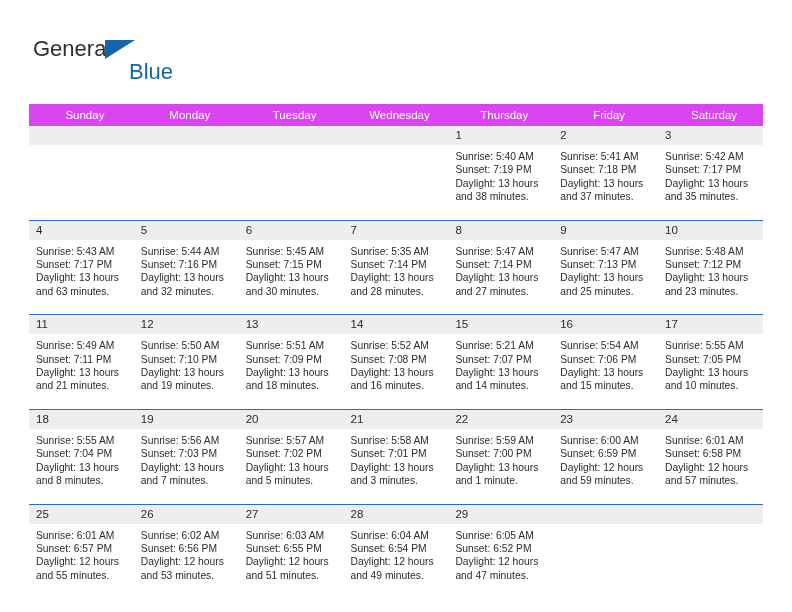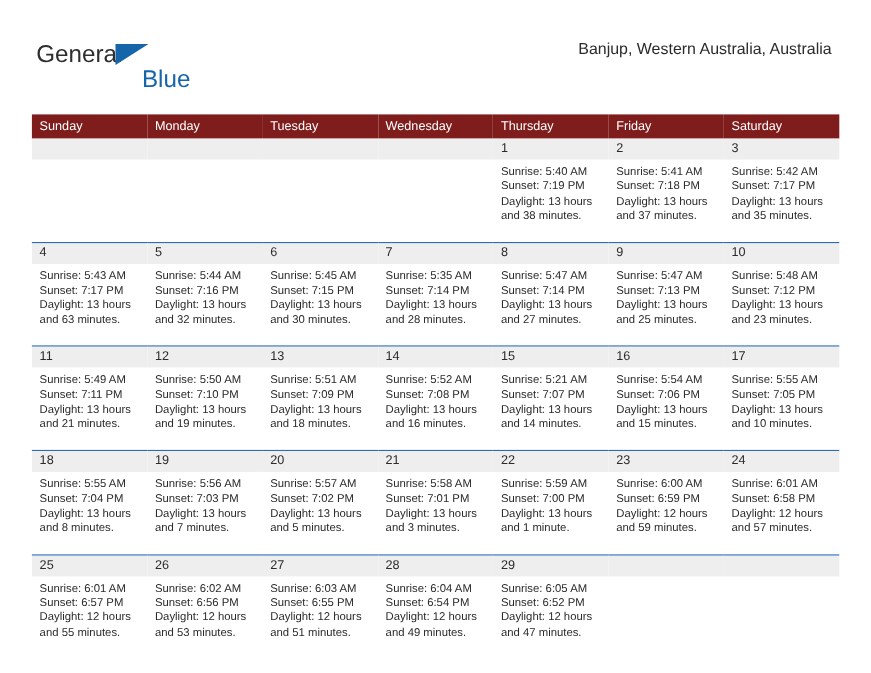--- a/index.html
+++ b/index.html
@@ -96,25 +96,25 @@
   .calendar {
     position: absolute;
     left: 29px;
     top: 104px;
     width: 734px;
     border-collapse: collapse;
     table-layout: fixed;
   }
 
   .calendar th {
-    background: #7f1d1d;
+    background: #d946ef;
     color: #ffffff;
     font-weight: normal;
     font-size: 11.5px;
-    text-align: left;
+    text-align: center;
     padding: 5px 0 5px 7px;
     height: 12px;
     border: none;
   }
 
   .calendar td {
     vertical-align: top;
     padding: 0;
     border: none;
     border-top: 1.3px solid #2a6db5;
@@ -157,21 +157,20 @@
 
     <div class="brand">
       <div class="brand-row1">
         <span class="brand-general">General</span>
         <span class="brand-triangle"></span>
       </div>
       <span class="brand-blue">Blue</span>
     </div>
 
     <div class="title-block">
-      <div class="cal-subtitle">Banjup, Western Australia, Australia</div>
     </div>
 
   </div>
 
   <table class="calendar">
     <thead>
       <tr>
         <th>Sunday</th>
         <th>Monday</th>
         <th>Tuesday</th>

